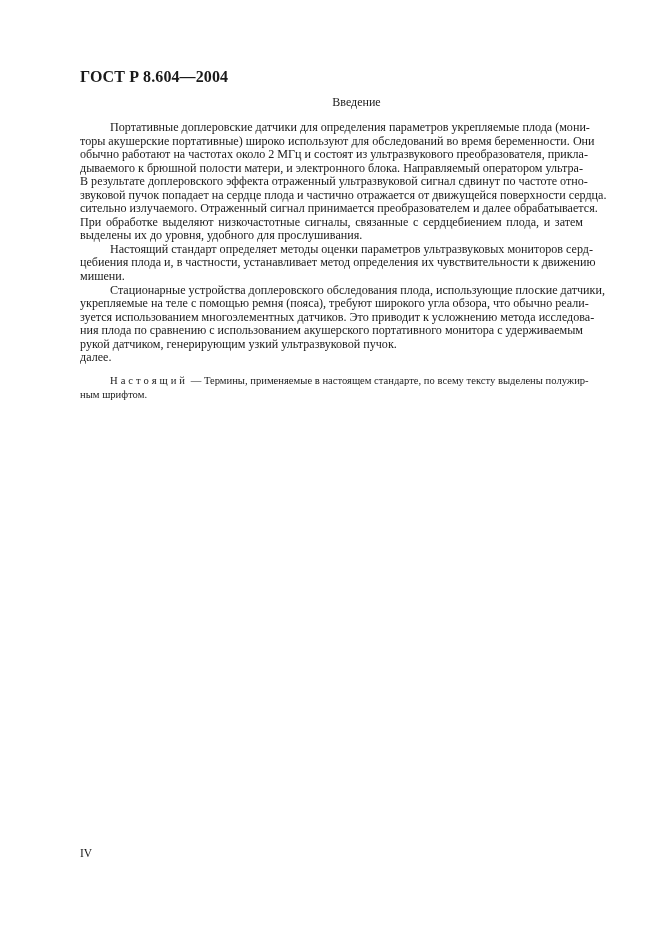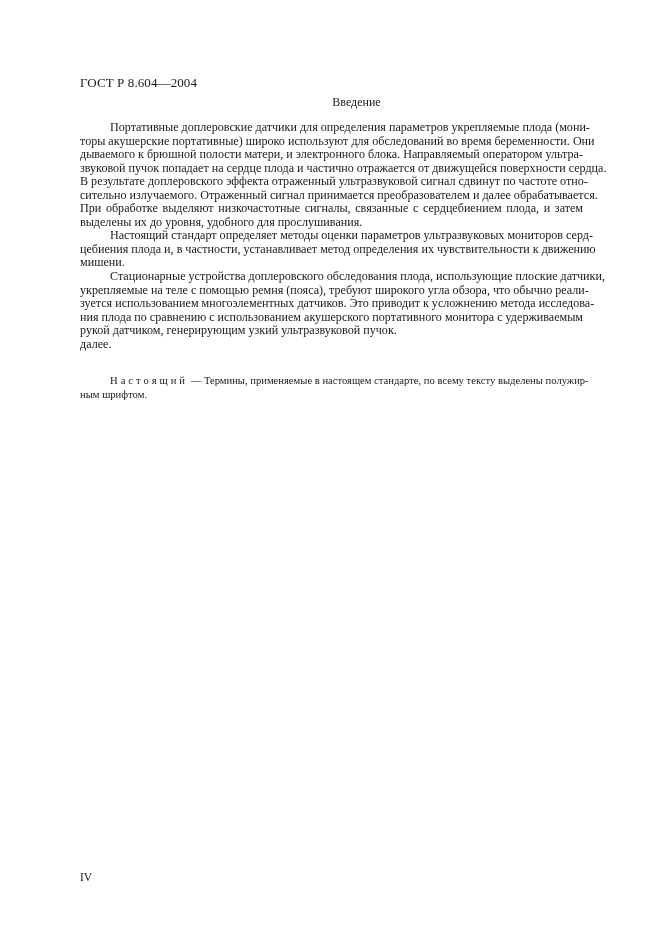--- a/index.html
+++ b/index.html
@@ -1,42 +1,43 @@
 <!DOCTYPE html>
 <html><head>
 <meta charset="utf-8">
 <style>
   html, body { margin: 0; padding: 0; background: #ffffff; }
   body { width: 661px; height: 936px; position: relative; overflow: hidden;
          font-family: "Liberation Serif", "DejaVu Serif", serif; color: #1a1a1a; }
   .page { position: absolute; left: 0; top: 0; width: 661px; height: 936px; background: #fff; }
-  .header { position: absolute; left: 80px; top: 75px; font-weight: normal; font-size: 13px; letter-spacing: 0.1px; }
+  .header { position: absolute; left: 80px; top: 68px; font-weight: bold; font-size: 16px; letter-spacing: 0.1px; }
   .title { position: absolute; left: 16px; width: 661px; top: 95px; text-align: center; font-size: 12px; padding-left: 20px; box-sizing: border-box; }
   .body-text { position: absolute; left: 80px; top: 121px; width: 503px; font-size: 12.1px; line-height: 13.55px; }
   .line { display: block; white-space: nowrap; text-align: justify; text-align-last: justify; height: 13.55px; overflow: visible; }
   .line.last { text-align-last: left; }
   .line.indent { padding-left: 30px; }
   .note { position: absolute; left: 80px; top: 375px; width: 503px; font-size: 10.6px; line-height: 12.5px; }
   .note .spaced { letter-spacing: 3px; }
-  .page-num { position: absolute; left: 80px; top: 871px; font-size: 11.5px; }
+  .page-num { position: absolute; left: 80px; top: 847px; font-size: 11.5px; }
 </style>
 </head>
 <body>
 
 <div class="page">
   <div class="header">ГОСТ Р 8.604—2004</div>
   <div class="title">Введение</div>
 
   <div class="body-text">
     <div>
       <span class="line indent">Портативные доплеровские датчики для определения параметров укрепляемые плода (мони-</span>
       <span class="line">торы акушерские портативные) широко используют для обследований во время беременности. Они</span>
+      <span class="line">обычно работают на частотах около 2 МГц и состоят из ультразвукового преобразователя, прикла-</span>
       <span class="line">дываемого к брюшной полости матери, и электронного блока. Направляемый оператором ультра-</span>
+      <span class="line">В результате доплеровского эффекта отраженный ультразвуковой сигнал сдвинут по частоте отно-</span>
       <span class="line">звуковой пучок попадает на сердце плода и частично отражается от движущейся поверхности сердца.</span>
-      <span class="line">В результате доплеровского эффекта отраженный ультразвуковой сигнал сдвинут по частоте отно-</span>
       <span class="line">сительно излучаемого. Отраженный сигнал принимается преобразователем и далее обрабатывается.</span>
       <span class="line">При обработке выделяют низкочастотные сигналы, связанные с сердцебиением плода, и затем</span>
       <span class="line last">выделены их до уровня, удобного для прослушивания.</span>
     </div>
     <div>
       <span class="line indent">Настоящий стандарт определяет методы оценки параметров ультразвуковых мониторов серд-</span>
       <span class="line">цебиения плода и, в частности, устанавливает метод определения их чувствительности к движению</span>
       <span class="line last">мишени.</span>
     </div>
     <div>

